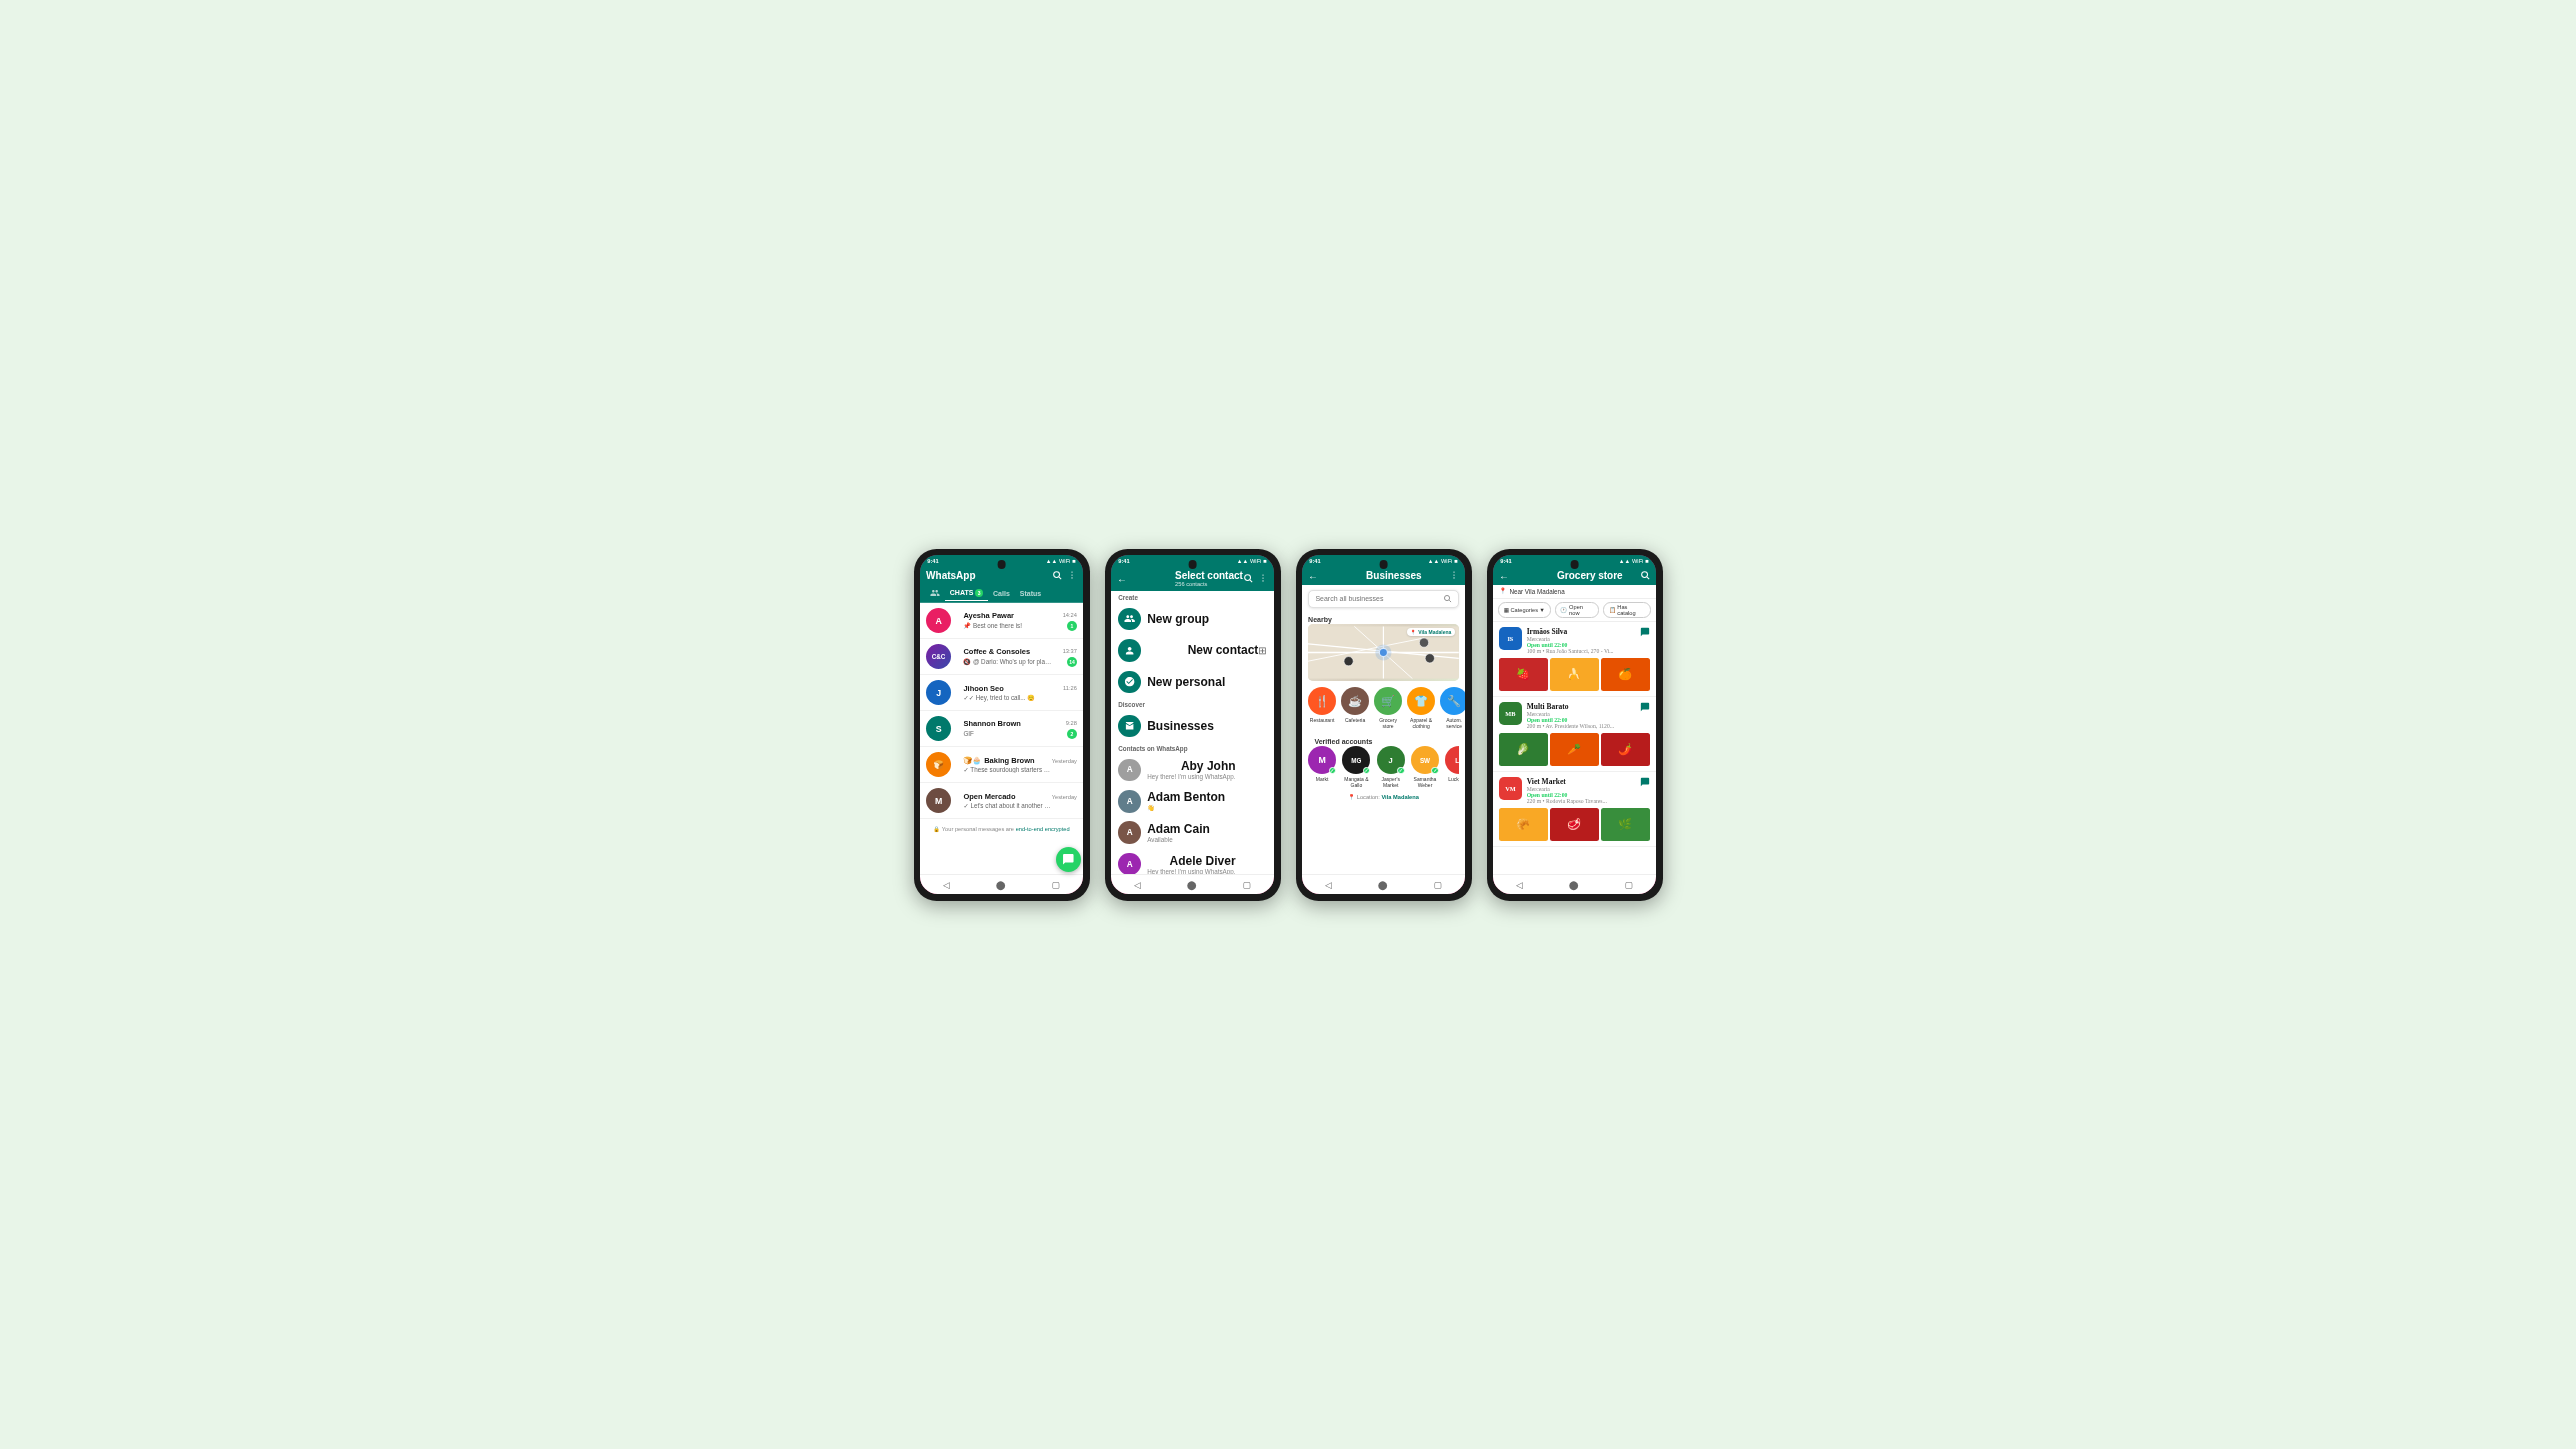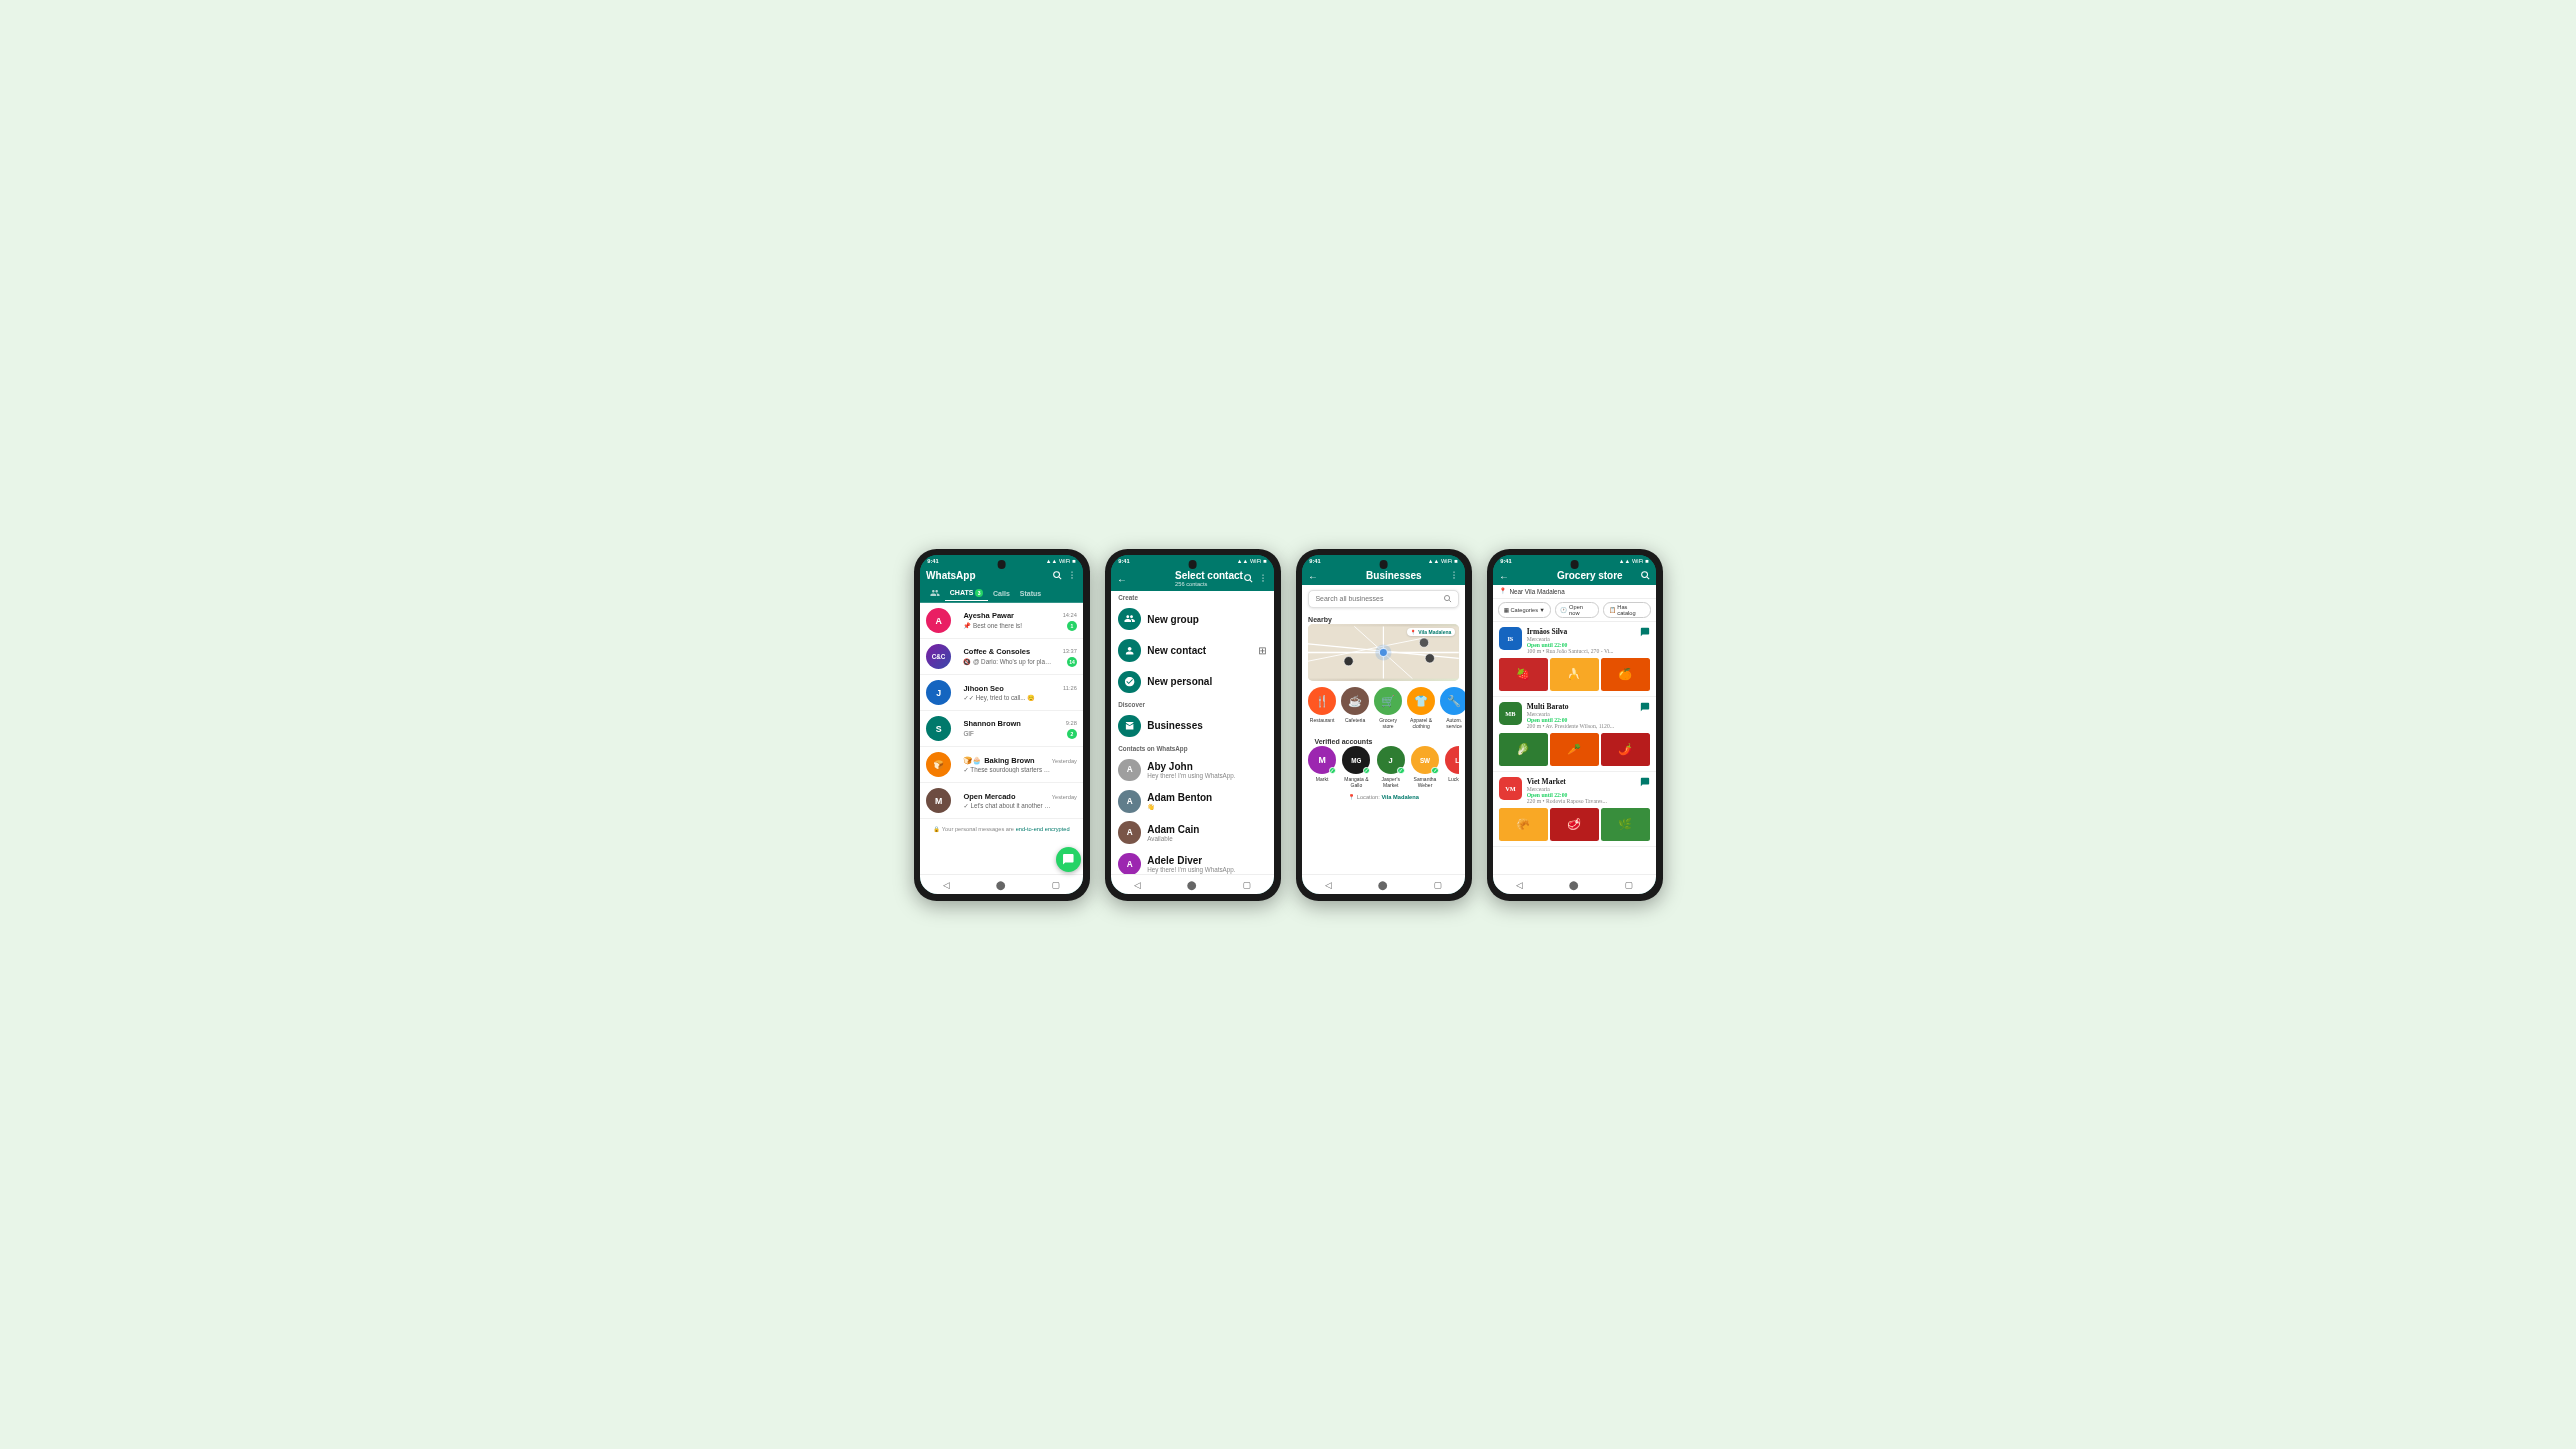--- a/index.html
+++ b/index.html
@@ -22,21 +22,21 @@
       height: 352px;
       background: #1a1a1a;
       border-radius: 22.6px;
       padding: 6.3px;
       box-shadow: 0 5px 20px rgba(0,0,0,0.35);
       position: relative;
     }
     .phone-screen {
       width: 100%;
       height: 100%;
-      background: #0f766e;
+      background: #be185d;
       border-radius: 17.6px;
       overflow: hidden;
       display: flex;
       flex-direction: column;
     }
     .phone-notch {
       position: absolute;
       top: 11.3px;
       left: 50%;
       transform: translateX(-50%);
@@ -199,21 +199,21 @@
       border-radius: 50%;
       background: #00796b;
       display: flex;
       align-items: center;
       justify-content: center;
       color: #fff;
       font-size: 8.8px;
       margin-right: 6.3px;
       flex-shrink: 0;
     }
-    .contact-name { font-size: 10px; font-weight: 600; color: #111; }
+    .contact-name { font-size: 12px; font-weight: 600; color: #111; text-align: right; }
     .contact-status { font-size: 6.3px; color: #888; }
     .contact-avatar {
       width: 22.6px;
       height: 22.6px;
       border-radius: 50%;
       background: #ccc;
       margin-right: 6.3px;
       flex-shrink: 0;
       display: flex;
       align-items: center;

